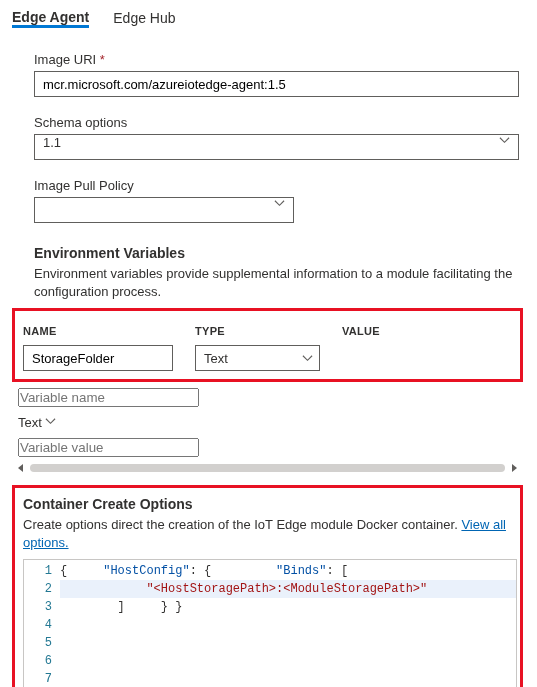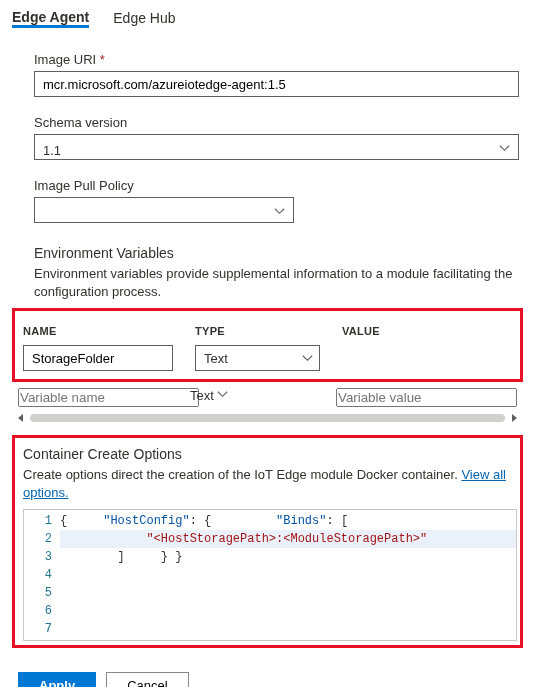--- a/index.html
+++ b/index.html
@@ -35,37 +35,37 @@
   .field-label {
     font-size: 13px;
     margin-bottom: 4px;
     color: #323130;
   }
   .req { color: #a4262c; }
   .text-input, .select-wrap {
     width: 100%;
     border: 1px solid #605e5c;
     height: 26px;
-    padding: 8px 8px;
+    padding: 0 8px;
     font-size: 13px;
     background: #fff;
   }
   .select-wrap {
     display: flex;
     align-items: flex-start;
     justify-content: space-between;
     position: relative;
   }
   .select-wrap.half { width: 260px; }
   .chev {
     width: 11px; height: 11px;
   }
   .section-gap { margin-top: 18px; }
   .section-title {
-    font-weight: 400;
+    font-weight: 700;
     font-size: 14px;
     margin-bottom: 4px;
   }
   .section-desc {
     font-size: 13px;
     color: #323130;
     line-height: 1.35;
     margin-bottom: 8px;
   }
   .red-box { border: 3px solid #e81123; }
@@ -103,21 +103,21 @@
   }
   .env-row input::placeholder { color: #605e5c; font-style: italic; }
   .env-row .type-cell {
     display: flex; align-items: center; justify-content: space-between;
     border: 1px solid #605e5c; height: 26px; padding: 0 6px 0 8px;
     font-size: 13px; background: #fff; width: 100%;
   }
   .env-row2 {
     margin-left: -22px; margin-right: -4px;
     padding: 6px 6px 2px 6px;
-    display: flex; gap: 22px;
+    display: flex; gap: 8px; flex-direction: column;
   }
   .env-row2 > div { }
   .scrollbar-row {
     margin-left: -22px; margin-right: -4px;
     padding: 4px 4px 0 4px;
     display: flex; align-items: center; gap: 4px;
   }
   .scroll-tri { width: 10px; height: 10px; fill: #605e5c; }
   .scroll-track {
     flex: 1; height: 8px; background: #d2d0ce; border-radius: 4px;
@@ -179,21 +179,21 @@
 
 <div class="content">
 
   <div class="field-label">
     <span>Image URI</span>
     <span class="req">*</span>
   </div>
   <input class="text-input" value="mcr.microsoft.com/azureiotedge-agent:1.5" style="">
 
   <div class="section-gap"></div>
-  <div class="field-label">Schema version</div>
+  <div class="field-label">Schema options</div>
   <div class="select-wrap">
     <span>1.1</span>
     <svg class="chev" viewBox="0 0 12 12">
         <path d="M1 3 L6 8 L11 3" stroke="#605e5c" stroke-width="1.2" fill="none"></path>
       </svg>
   </div>
 
   <div class="section-gap"></div>
   <div class="field-label">Image Pull Policy</div>
   <div class="select-wrap half">

